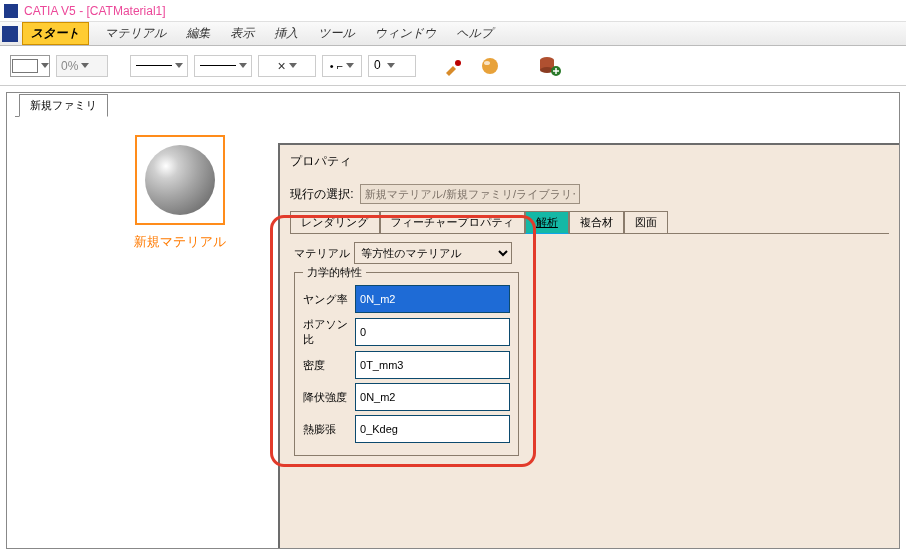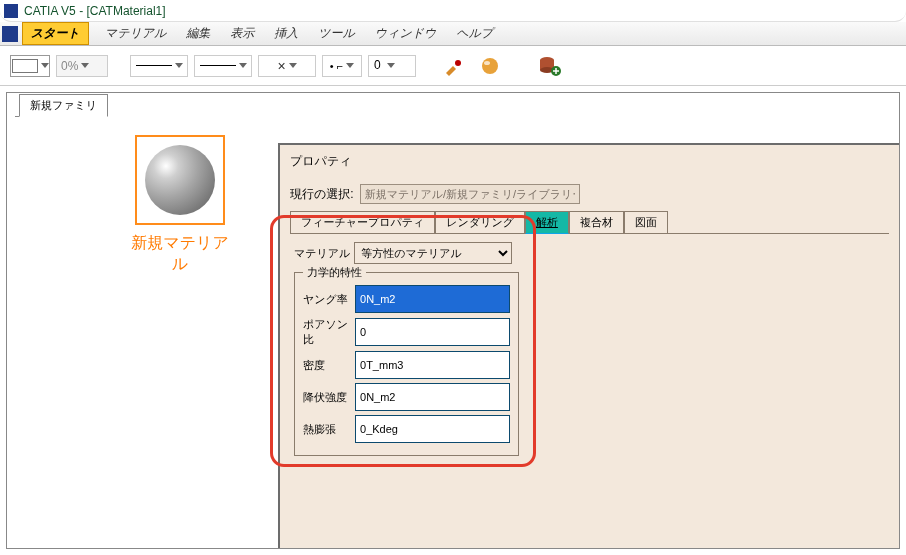--- a/index.html
+++ b/index.html
@@ -12,22 +12,21 @@
     height: 555px;
     overflow: hidden;
   }
   .titlebar {
     height: 22px;
     background: #fff;
     display: flex;
     align-items: center;
     padding: 0 4px;
     border-bottom: 1px solid #e0e0e0;
-    color: #14532d;
-    border-radius: 11px;
+    color: #ec4899;
   }
   .title-icon {
     width: 14px; height: 14px;
     background: #1e3a8a;
     margin-right: 6px;
     display: inline-block;
   }
   .menubar {
     height: 24px;
     background: linear-gradient(#fafafa,#eaeaea);
@@ -177,21 +176,21 @@
     background: #fff;
   }
   .sphere {
     width: 70px; height: 70px;
     border-radius: 50%;
     background: radial-gradient(circle at 30% 30%, #fff 0%, #cfcfcf 18%, #a5a5a5 45%, #7a7a7a 75%, #585858 100%);
   }
   .mat-label {
     color: #ff7a00;
     margin-top: 8px;
-    font-size: 16px;
+    font-size: 13px;
   }
   .prop-panel {
     position: absolute;
     left: 170px;
     top: 50px;
     right: 0;
     bottom: 0;
     border-left: 2px solid #6c6c6c;
     border-top: 2px solid #6c6c6c;
     background: #f3e8dc;
@@ -395,22 +394,22 @@
         <div class="red-box"></div>
 
         <div class="prop-title">プロパティ</div>
 
         <div class="current-sel">
           <span>現行の選択:</span>
           <input type="text" readonly="" value="新規マテリアル/新規ファミリ/ライブラリー" style="">
         </div>
 
         <div class="inner-tabs">
+          <div class="inner-tab"><span>レンダリング</span></div>
           <div class="inner-tab"><span>フィーチャープロパティ</span></div>
-          <div class="inner-tab"><span>レンダリング</span></div>
           <div class="inner-tab active"><span>解析</span></div>
           <div class="inner-tab"><span>複合材</span></div>
           <div class="inner-tab"><span>図面</span></div>
         </div>
 
         <div class="tab-content">
           <div class="mat-type-row">
             <span>マテリアル</span>
             <select>
               <option>等方性のマテリアル</option>

